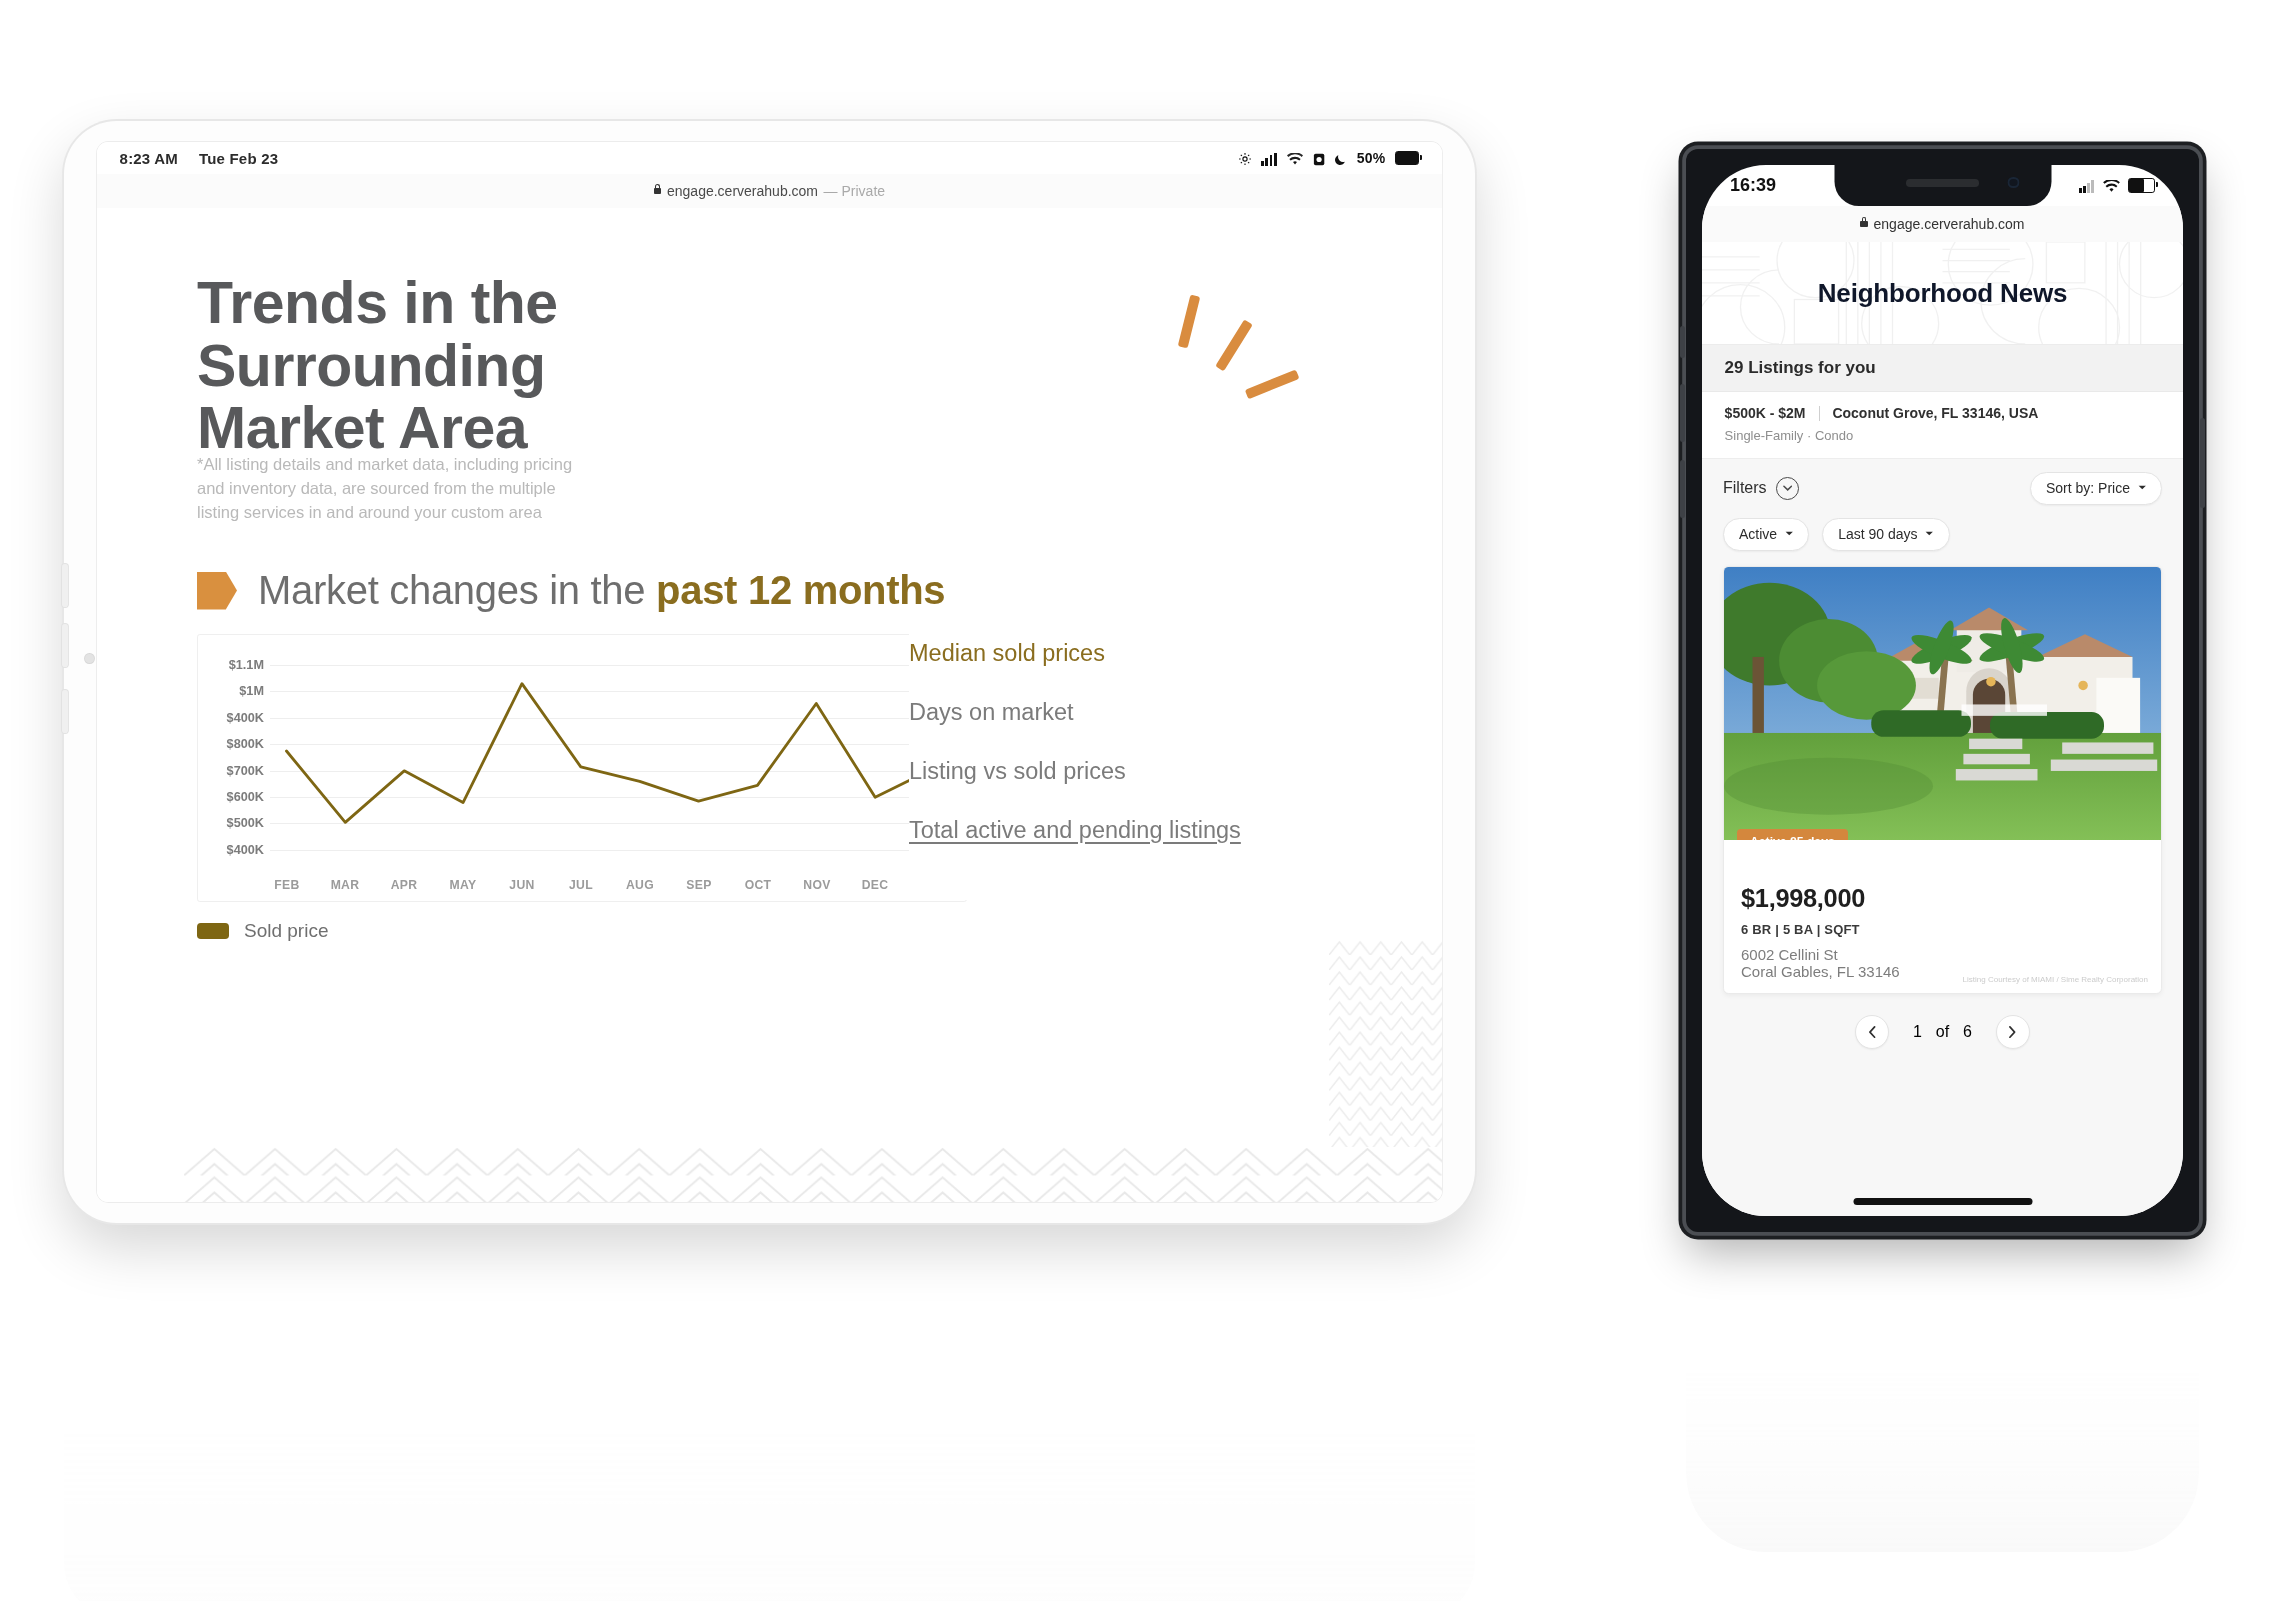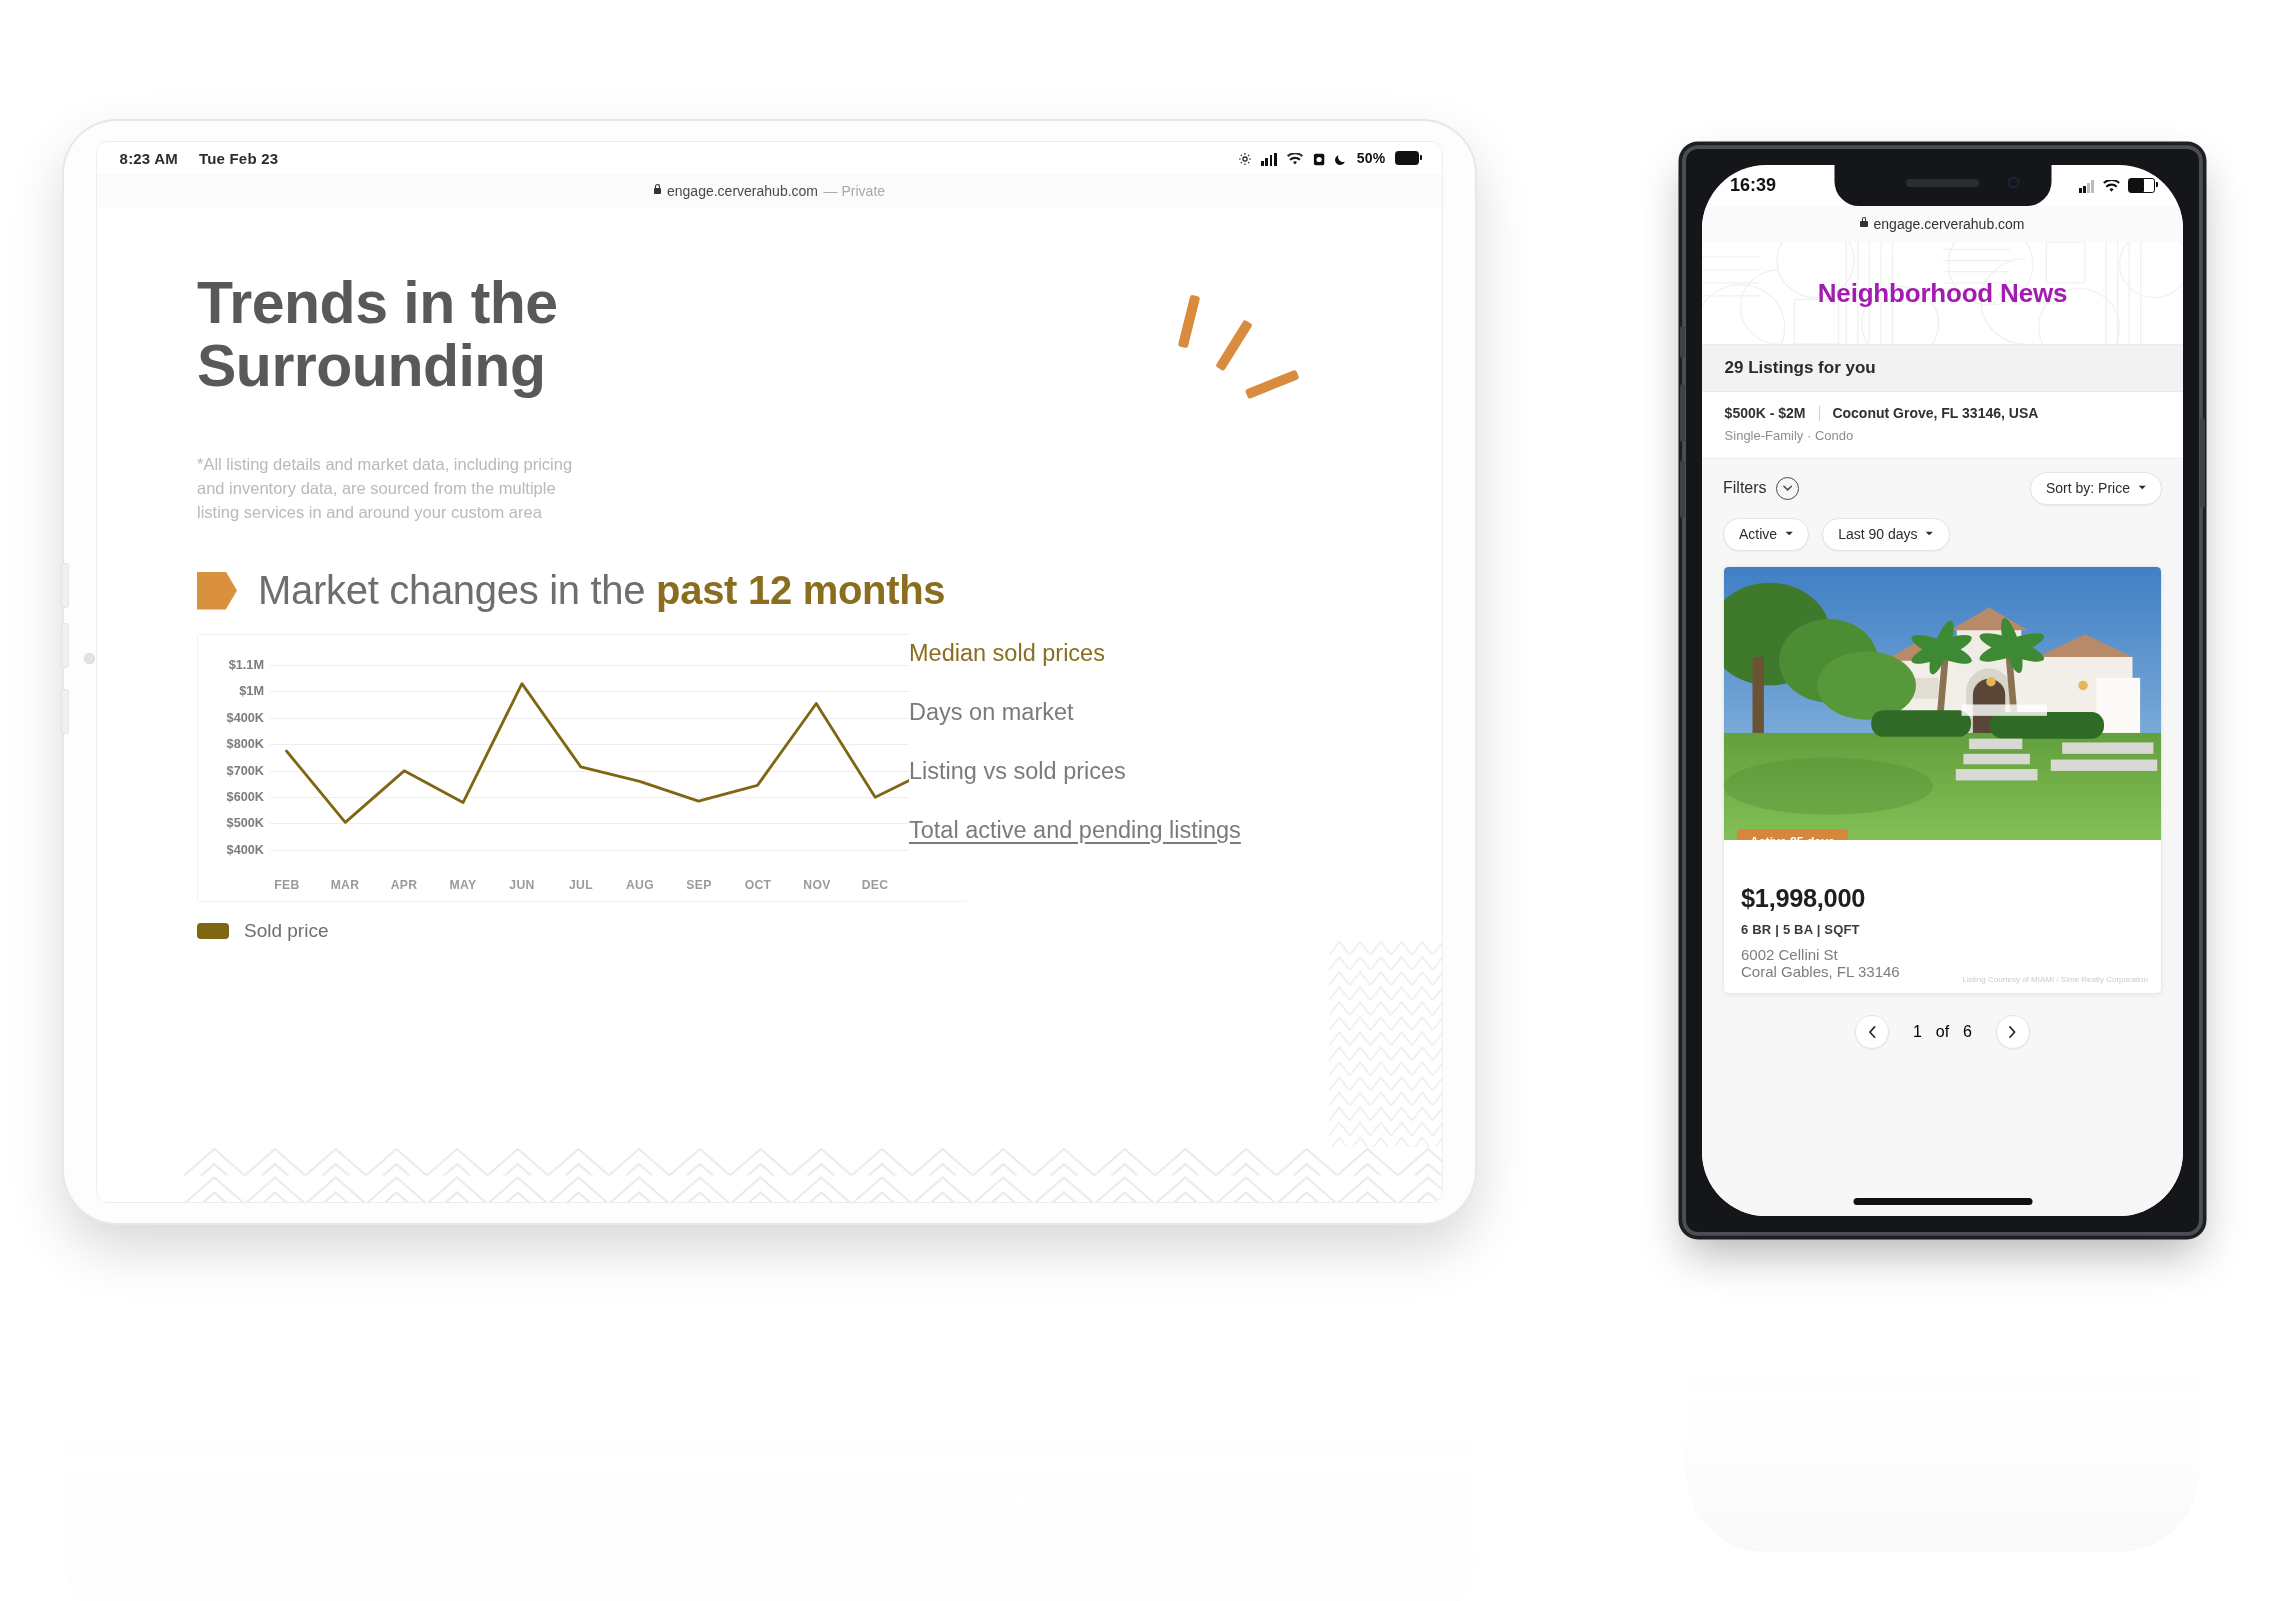--- a/index.html
+++ b/index.html
@@ -99,21 +99,21 @@
   #phone-status-right{display:flex;align-items:center;gap:7.5px;}
 
   #phone-urlbar{position:absolute;left:0;top:41px;width:100%;height:36px;background:#fafafa;
       display:flex;align-items:center;justify-content:center;gap:5.6px;
       font-size:14px;color:#333;border-bottom:0.9px solid #ededed;}
 
   #phone-content{position:absolute;left:0;top:77px;right:0;bottom:0;background:#f7f7f7;overflow:hidden;}
   #nn-header{position:relative;height:102px;background:#ffffff;overflow:hidden;
       display:flex;align-items:center;justify-content:center;border-bottom:0.9px solid #ececec;}
   #nn-pattern{position:absolute;left:0;top:0;width:100%;height:100%;opacity:.5;}
-  #nn-title{position:relative;font-size:26px;font-weight:bold;color:#a21caf;letter-spacing:-0.2px;}
+  #nn-title{position:relative;font-size:26px;font-weight:bold;color:#0f172a;letter-spacing:-0.2px;}
 
   #nn-count{background:#f2f2f2;padding:13px 22.6px;font-size:17px;font-weight:bold;color:#2b2b2b;
       border-bottom:0.9px solid #e9e9e9;}
   #nn-criteria{background:#fff;padding:13px 22.6px 15px;border-bottom:0.9px solid #ededed;}
   #nn-crit-row{display:flex;align-items:center;gap:13px;font-size:14px;color:#303030;font-weight:bold;}
   #nn-crit-div{width:0.9px;height:15px;background:#cfcfcf;}
   #nn-crit-sub{margin-top:6.6px;font-size:13px;color:#8e8e8e;}
 
   #filters-bar{background:#f7f7f7;padding:13px 21px 15px;}
   #filters-row1{display:flex;align-items:center;justify-content:space-between;margin-bottom:13px;}
@@ -213,20 +213,21 @@
     <div id="tablet-urlbar">
       <span class="lock"></span>
       <span>engage.cerverahub.com</span>
       <span id="tablet-url-private">— Private</span>
     </div>
 
     <div id="tablet-page">
 
       <div id="page-title">
         <div>Trends in the Surrounding</div>
+        <div>Market Area</div>
       </div>
 
       <div id="title-burst">
         <span style="left:3.8px;top:0;width:10.4px;height:53px;transform:rotate(14deg);"></span>
         <span style="left:49px;top:22.6px;width:10.4px;height:55px;transform:rotate(32deg);"></span>
         <span style="left:87px;top:62px;width:10.4px;height:55px;transform:rotate(68deg);"></span>
       </div>
 
       <div id="disclaimer">*All listing details and market data, including pricing and inventory data, are sourced from the multiple listing services in and around your custom area</div>
 

